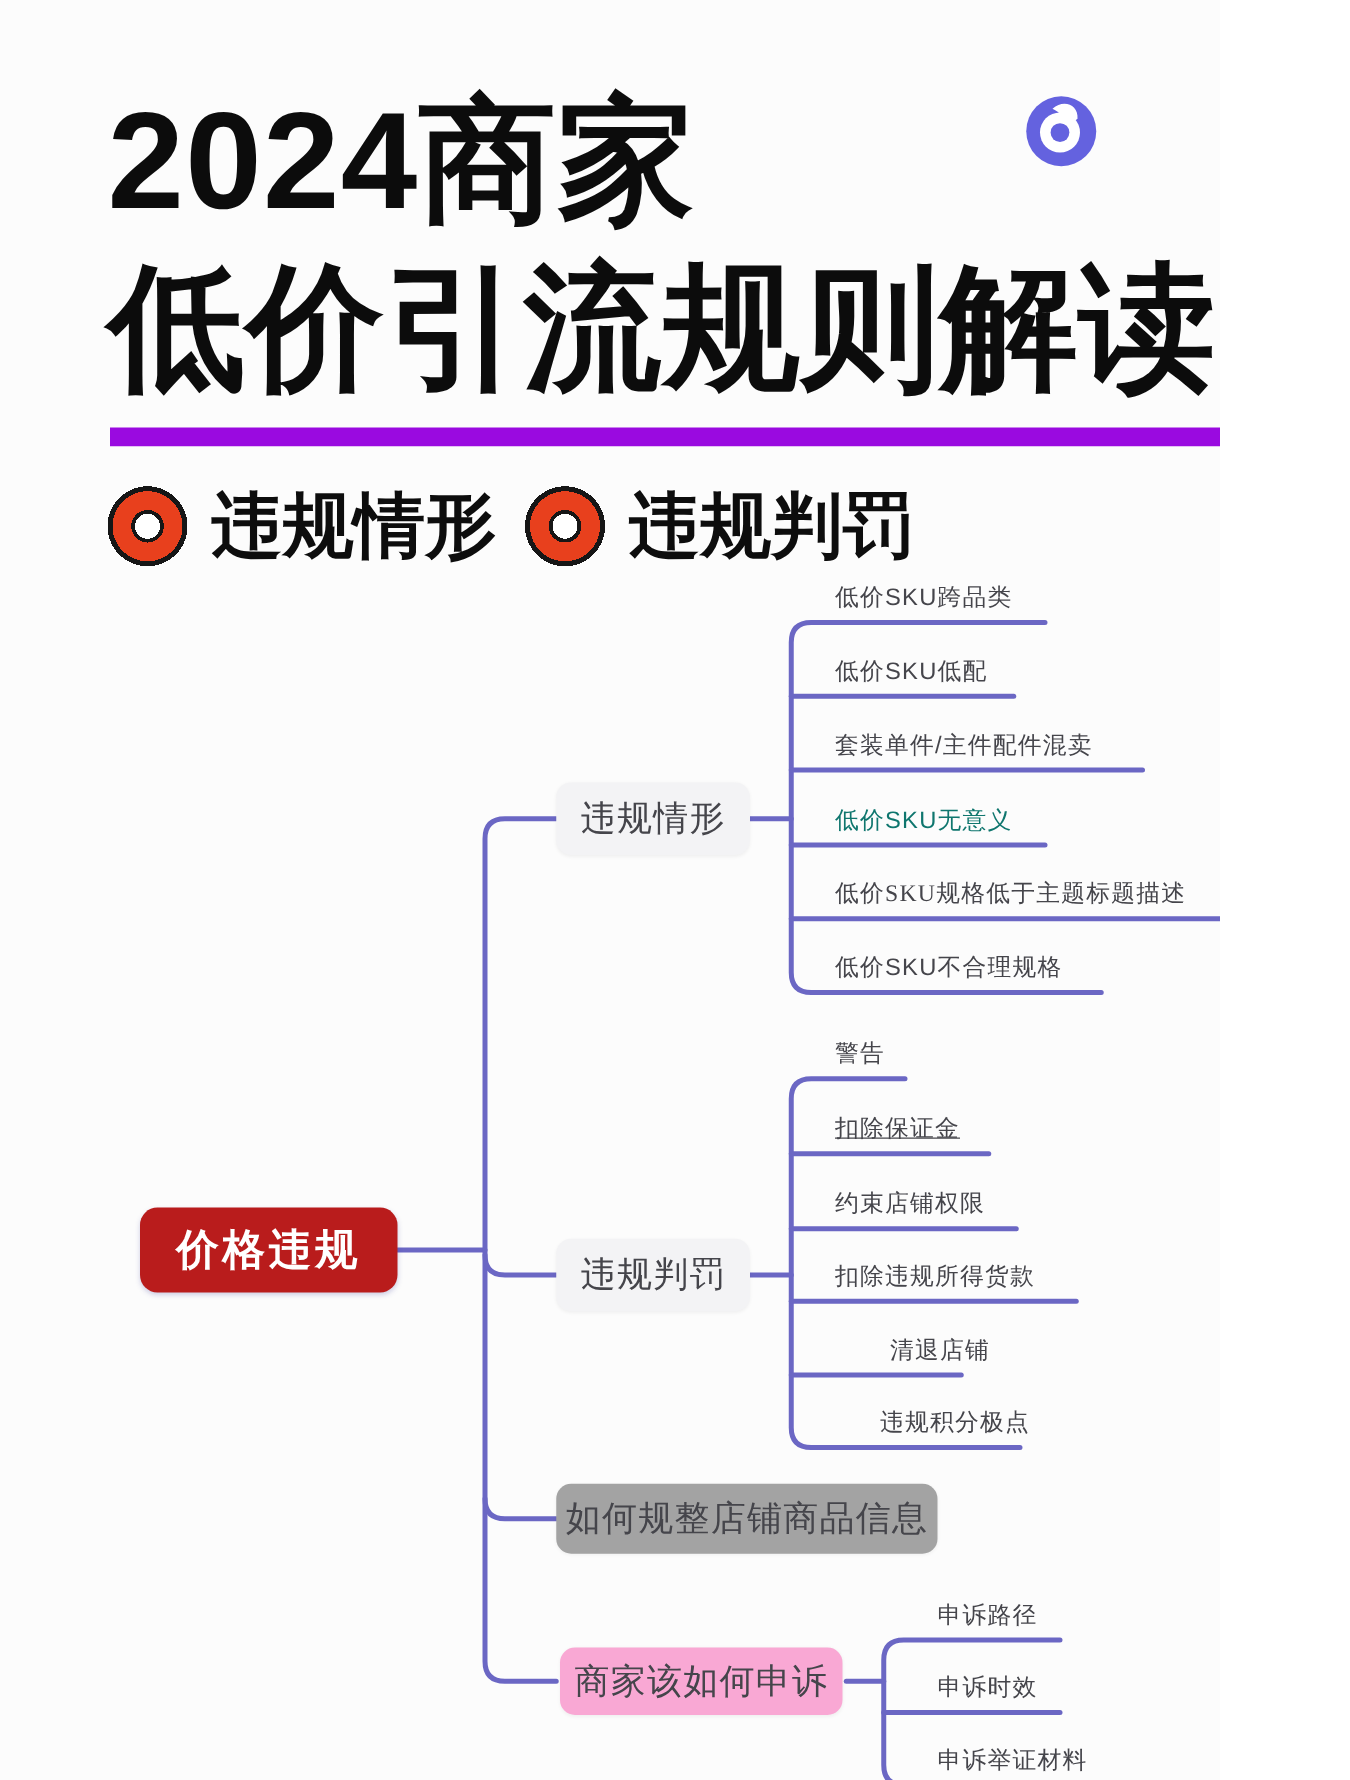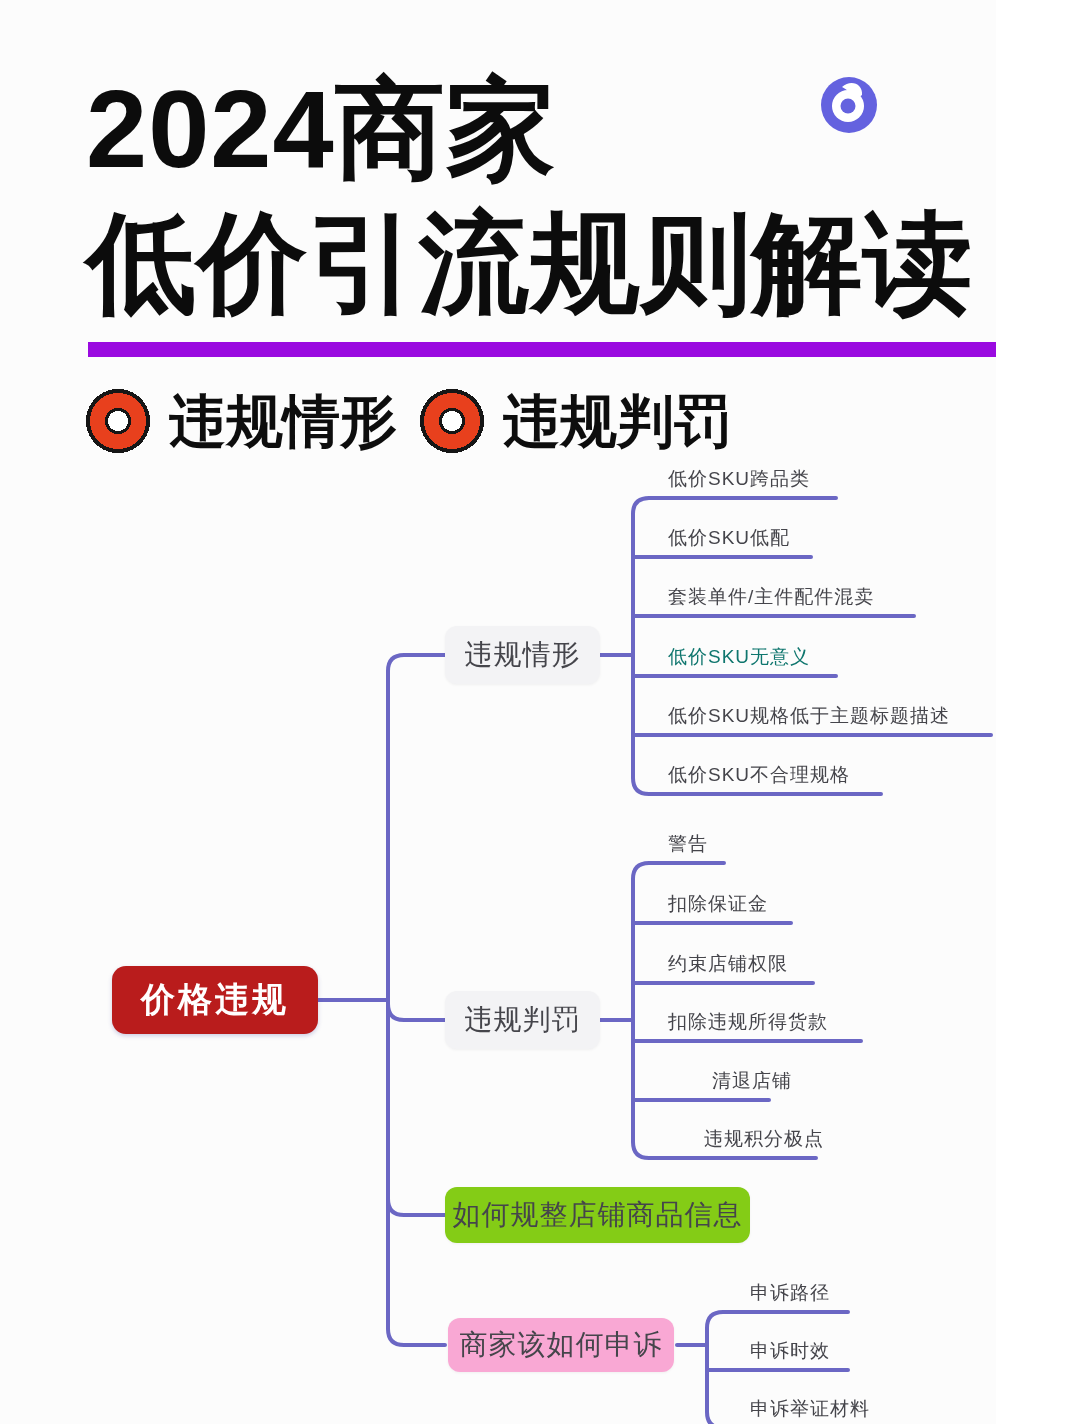--- a/index.html
+++ b/index.html
@@ -1,20 +1,19 @@
 <!DOCTYPE html>
 <html><head>
 <meta charset="utf-8">
 <style>
   html,body{margin:0;padding:0;background:#ffffff;}
   .page{
     position:relative;width:976px;height:1424px;overflow:hidden;
     background:#fcfcfc;
     font-family:"Liberation Sans","DejaVu Sans",sans-serif;
-    padding-left:20px;
   }
   
   .title-line{
     position:absolute;left:86px;margin:0;
     font-size:110px;font-weight:900;color:#0c0c0c;
     line-height:1;letter-spacing:1px;white-space:nowrap;
   }
   .title-line.l1{top:74px;}
   .title-line.l2{top:208px;}
   .brand-logo{position:absolute;left:820px;top:76px;width:58px;height:58px;}
@@ -112,29 +111,29 @@
   </svg>
 
   <div class="root-node" id="root-node" style="background: #b91c1c;">价格违规</div>
 
   <div id="nodes">
       <div class="branch-node" style="left: 445px; top: 626px; width: 155px; height: 58px; background: rgb(243, 243, 245);">违规情形</div>
       <div class="leaf-node" style="left: 668px; top: 465px; color: rgb(69, 69, 75);">低价SKU跨品类</div>
       <div class="leaf-node" style="left: 668px; top: 524px; color: rgb(69, 69, 75);">低价SKU低配</div>
       <div class="leaf-node" style="left: 668px; top: 583px; color: rgb(69, 69, 75);">套装单件/主件配件混卖</div>
       <div class="leaf-node" style="left: 668px; top: 643px; color: #0f766e;">低价SKU无意义</div>
-      <div class="leaf-node" style="left: 668px; top: 702px; color: rgb(69, 69, 75);">低价SKU规格低于主题标题描述</div>
+      <div class="leaf-node" style="left: 668px; top: 702px; color: rgb(69, 69, 75); font-family: Liberation Serif, serif;">低价SKU规格低于主题标题描述</div>
       <div class="leaf-node" style="left: 668px; top: 761px; color: rgb(69, 69, 75);">低价SKU不合理规格</div>
       <div class="branch-node" style="left: 445px; top: 991px; width: 155px; height: 58px; background: rgb(243, 243, 245);">违规判罚</div>
       <div class="leaf-node" style="left: 668px; top: 830px; color: rgb(69, 69, 75);">警告</div>
-      <div class="leaf-node" style="left: 668px; top: 890px; color: rgb(69, 69, 75);">扣除保证金</div>
+      <div class="leaf-node" style="left: 668px; top: 890px; color: rgb(69, 69, 75); text-decoration: underline;">扣除保证金</div>
       <div class="leaf-node" style="left: 668px; top: 950px; color: rgb(69, 69, 75);">约束店铺权限</div>
       <div class="leaf-node" style="left: 668px; top: 1008px; color: rgb(69, 69, 75);">扣除违规所得货款</div>
       <div class="leaf-node" style="left: 668px; top: 1067px; color: rgb(69, 69, 75); margin-left: 44px;">清退店铺</div>
       <div class="leaf-node" style="left: 668px; top: 1125px; color: rgb(69, 69, 75); margin-left: 36px;">违规积分极点</div>
-      <div class="branch-node" style="left: 445px; top: 1187px; width: 305px; height: 56px; background: #84cc16;">如何规整店铺商品信息</div>
+      <div class="branch-node" style="left: 445px; top: 1187px; width: 305px; height: 56px; background: #a3a3a3;">如何规整店铺商品信息</div>
       <div class="branch-node" style="left: 448px; top: 1318px; width: 226px; height: 54px; background: #f9a8d4;">商家该如何申诉</div>
       <div class="leaf-node" style="left: 750px; top: 1279px; color: rgb(69, 69, 75);">申诉路径</div>
       <div class="leaf-node" style="left: 750px; top: 1337px; color: rgb(69, 69, 75);">申诉时效</div>
       <div class="leaf-node" style="left: 750px; top: 1395px; color: rgb(69, 69, 75);">申诉举证材料</div>
     </div>
 
 </div>
 
 </body></html>

